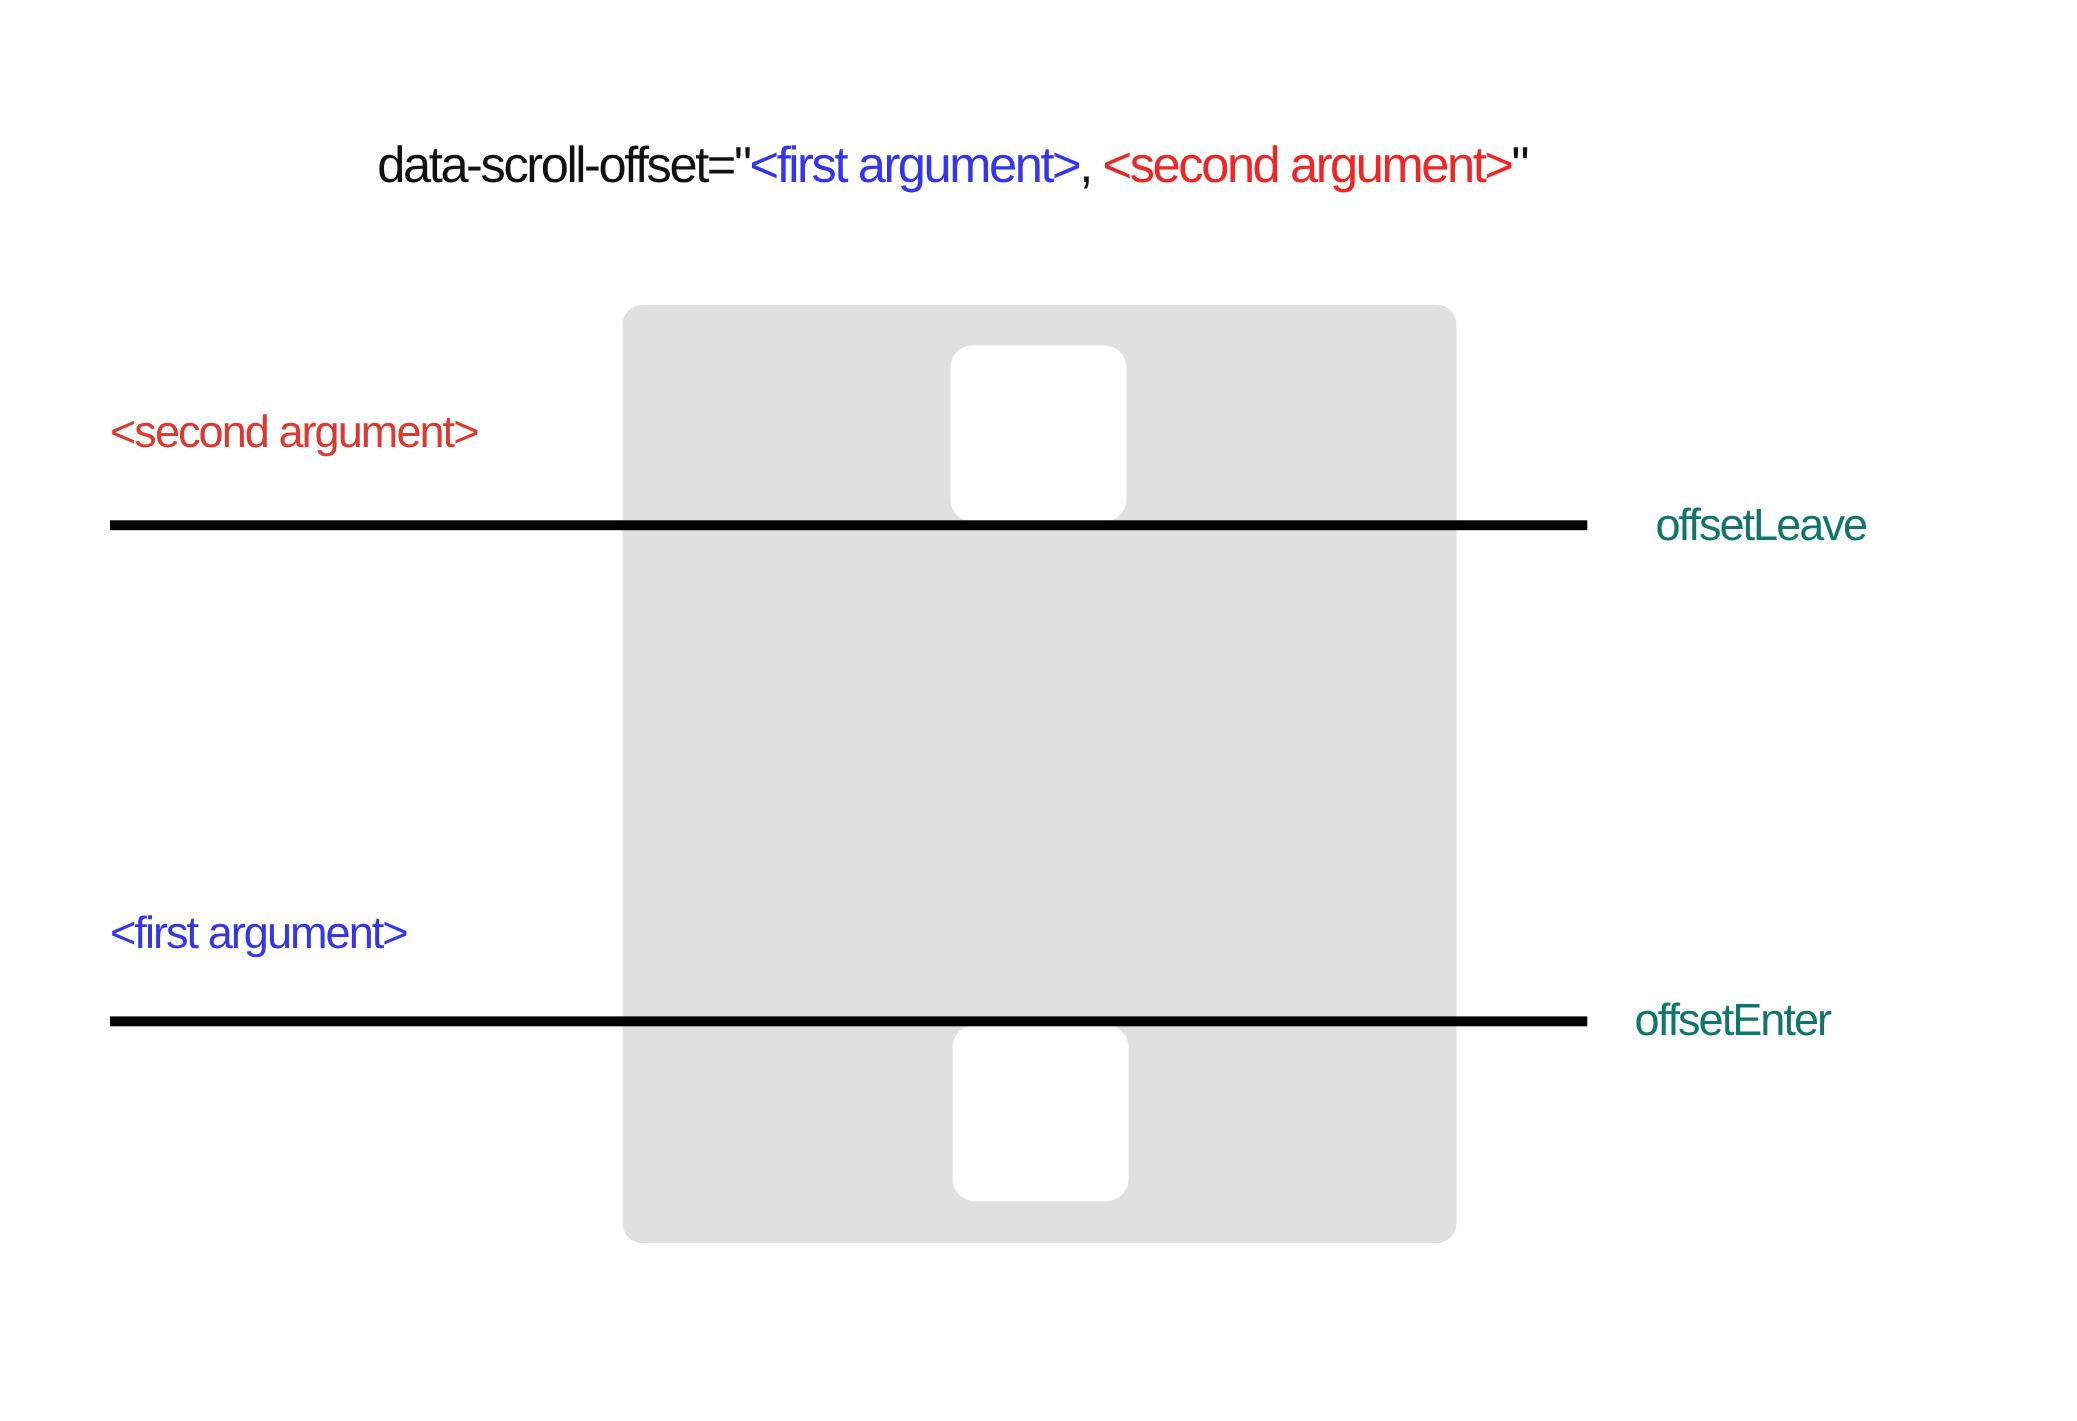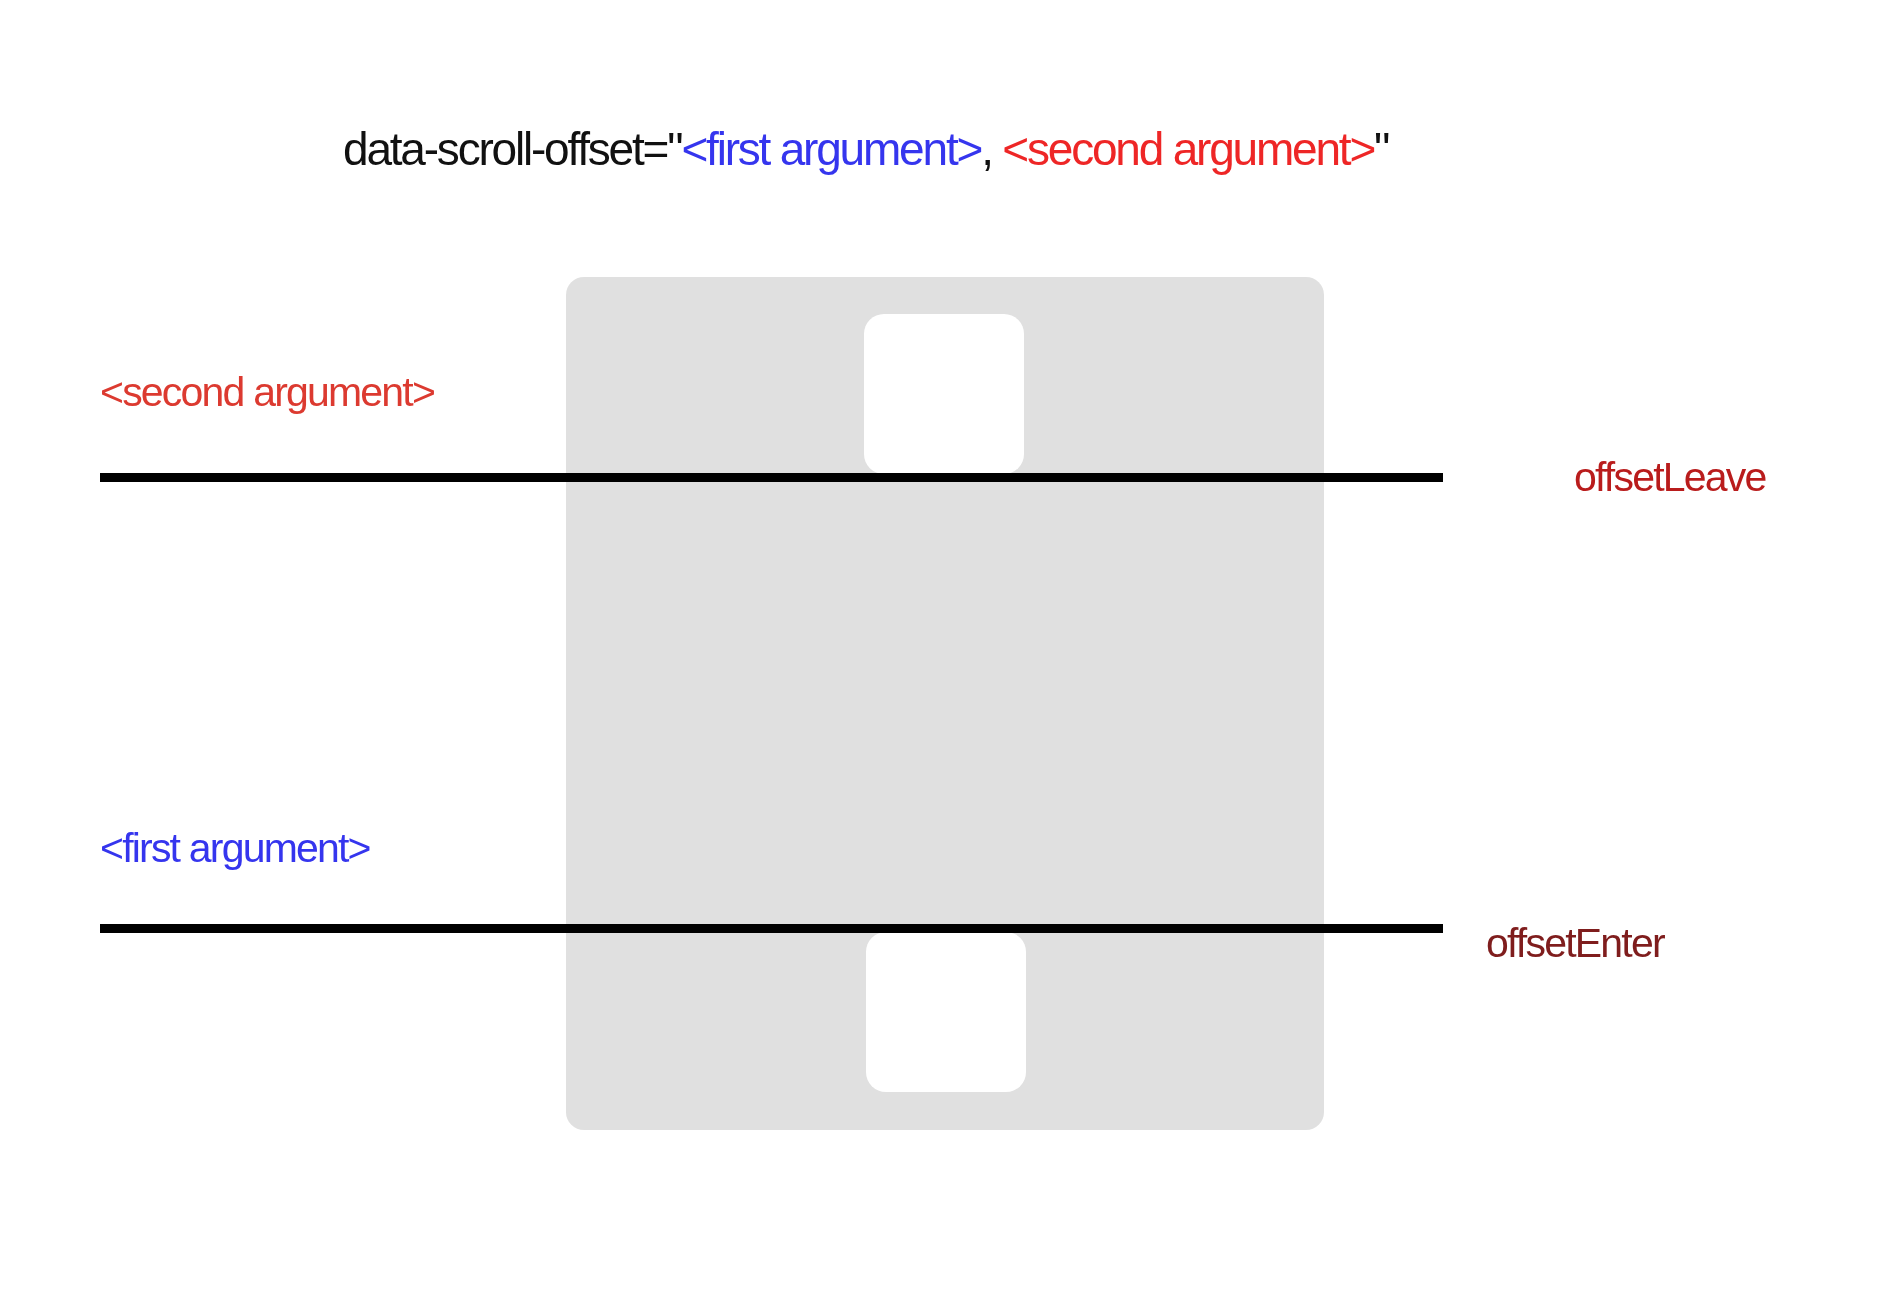--- a/index.html
+++ b/index.html
@@ -12,22 +12,22 @@
   .gray-box { left: 566px; top: 277px; width: 758px; height: 853px; background: #e0e0e0; border-radius: 18px; }
   .white-box { background: #ffffff; border-radius: 20px; width: 160px; height: 160px; }
   .wb-top { left: 864px; top: 314px; }
   .wb-bottom { left: 866px; top: 932px; }
   .hline { left: 100px; width: 1343px; height: 9px; background: #000; }
   .line-leave { top: 473px; }
   .line-enter { top: 924px; }
   .side-label { font-size: 41px; line-height: 48px; letter-spacing: -1.8px; white-space: nowrap; }
   .lbl-second { left: 100px; top: 368px; color: #dc3a30; }
   .lbl-first { left: 100px; top: 824px; color: #3535ee; }
-  .lbl-leave { left: 1574px; top: 453px; color: #b91c1c; text-align: center; }
-  .lbl-enter { left: 1486px; top: 903px; color: #7f1d1d; margin-top: 16px; }
+  .lbl-leave { left: 1505px; top: 453px; color: #0f766e; text-align: center; }
+  .lbl-enter { left: 1486px; top: 903px; color: #0f766e; }
 </style>
 </head>
 <body>
 
 <div class="abs title"><span>data-scroll-offset="</span><span class="blue">&lt;first argument&gt;</span><span>, </span><span class="red">&lt;second argument&gt;</span><span>"</span></div>
 
 <div class="abs gray-box"></div>
 <div class="abs white-box wb-top"></div>
 <div class="abs white-box wb-bottom"></div>
 

